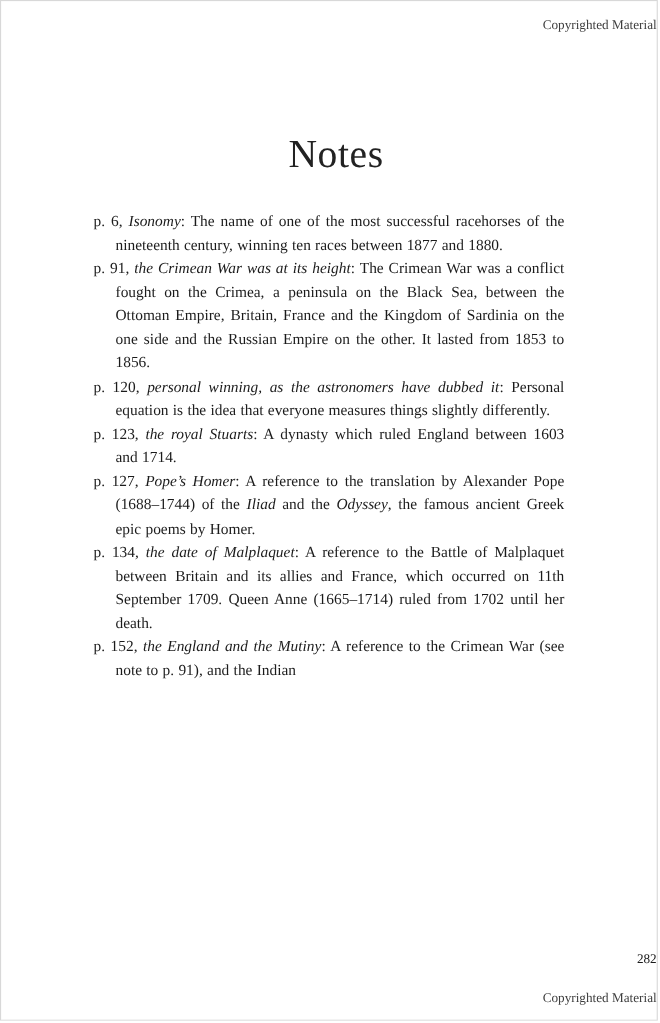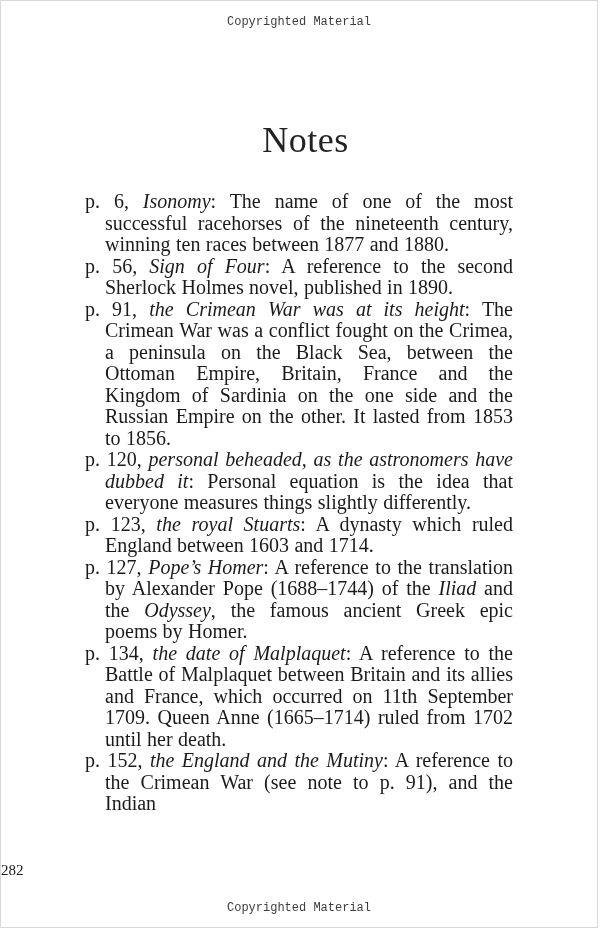--- a/index.html
+++ b/index.html
@@ -15,22 +15,22 @@
     background: #ffffff;
     font-family: "Liberation Serif", serif;
     color: #1b1b1b;
     box-sizing: border-box;
     overflow: hidden;
   }
   .copyright {
     position: absolute;
     left: 0;
     right: 0;
-    text-align: center;
-    font-family: Liberation Mono, monospace;
+    text-align: right;
+    font-family: Liberation Serif, serif;
     font-size: 12px;
     color: #3d3d3d;
   }
   .copyright.top { top: 14px; }
   .copyright.bottom { bottom: 12px; }
   h1.book-title {
     margin: 0;
     position: absolute;
     top: 118px;
     left: 13px;
@@ -43,56 +43,55 @@
     font-family: "Liberation Serif", serif;
   }
   .notes-list {
     position: absolute;
     top: 190px;
     left: 84px;
     right: 84px;
   }
   .note {
     margin: 0;
-    font-size: 20px;
+    font-size: 14px;
     line-height: 21.5px;
     text-align: justify;
     padding-left: 20px;
     text-indent: -20px;
     font-variant-numeric: oldstyle-nums;
     word-spacing: 0.4px;
   }
   .note .it {
     font-style: italic;
   }
   .page-number {
     position: absolute;
     left: 0;
     right: 0;
     bottom: 48px;
-    text-align: left;
-    font-size: 15px;
+    text-align: right;
+    font-size: 12px;
     color: #1b1b1b;
     font-variant-numeric: oldstyle-nums;
   }
 </style>
 </head>
 <body>
 
 <div class="page">
 
   <div class="copyright top">Copyrighted Material</div>
 
   <h1 class="book-title">Notes</h1>
 
   <div class="notes-list">
       <p class="note"><span>p. 6, </span><span class="it">Isonomy</span><span>: The name of one of the most successful racehorses of the nineteenth century, winning ten races between 1877 and 1880.</span></p>
-      <p class="note"><span>p. 56, </span><span class="it">Sign of Four</span><span>: A reference to the second Sherlock Holmes novel, published in 1890.</span></p>
       <p class="note"><span>p. 91, </span><span class="it">the Crimean War was at its height</span><span>: The Crimean War was a conflict fought on the Crimea, a peninsula on the Black Sea, between the Ottoman Empire, Britain, France and the Kingdom of Sardinia on the one side and the Russian Empire on the other. It lasted from 1853 to 1856.</span></p>
-      <p class="note"><span>p. 120, </span><span class="it">personal beheaded, as the astronomers have dubbed it</span><span>: Personal equation is the idea that everyone measures things slightly differently.</span></p>
+      <p class="note"><span>p. 120, </span><span class="it">personal winning, as the astronomers have dubbed it</span><span>: Personal equation is the idea that everyone measures things slightly differently.</span></p>
       <p class="note"><span>p. 123, </span><span class="it">the royal Stuarts</span><span>: A dynasty which ruled England between 1603 and 1714.</span></p>
       <p class="note"><span>p. 127, </span><span class="it">Pope’s Homer</span><span>: A reference to the translation by Alexander Pope (1688–1744) of the </span><span class="it">Iliad</span><span> and the </span><span class="it">Odyssey</span><span>, the famous ancient Greek epic poems by Homer.</span></p>
       <p class="note"><span>p. 134, </span><span class="it">the date of Malplaquet</span><span>: A reference to the Battle of Malplaquet between Britain and its allies and France, which occurred on 11th September 1709. Queen Anne (1665–1714) ruled from 1702 until her death.</span></p>
       <p class="note"><span>p. 152, </span><span class="it">the England and the Mutiny</span><span>: A reference to the Crimean War (see note to p. 91), and the Indian</span></p>
     </div>
 
   <div class="page-number">282</div>
 
   <div class="copyright bottom">Copyrighted Material</div>
 

